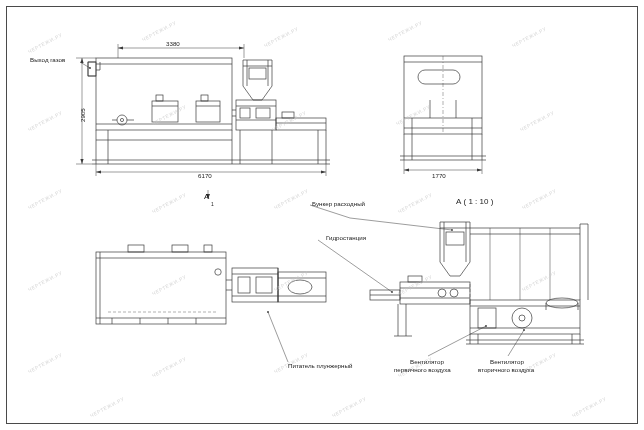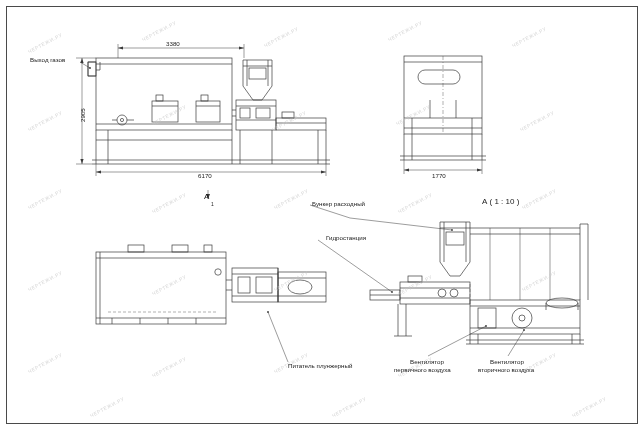--- a/index.html
+++ b/index.html
@@ -287,21 +287,21 @@
 
   <div class="lbl" style="left:30px; top:56px;">Выход газов</div>
 
   <div class="lbl dim" style="left:166px; top:40px;">3380</div>
   <div class="lbl dim" style="left:198px; top:172px;">6170</div>
   <div class="lbl dim vert" style="left:79px; top:122px;">2905</div>
   <div class="lbl dim" style="left:432px; top:172px;">1770</div>
 
   <div class="lbl big" style="left:204px; top:193px;">А</div>
   <div class="lbl" style="left:211px; top:201px; font-size:5px;">1</div>
-  <div class="lbl big" style="left:482px; top:198px;">А ( 1 : 10 )</div>
+  <div class="lbl big" style="left:456px; top:198px;">А ( 1 : 10 )</div>
 
   <div class="lbl" style="left:312px; top:200px;">Бункер расходный</div>
   <div class="lbl" style="left:326px; top:234px;">Гидростанция</div>
   <div class="lbl" style="left:288px; top:362px;">Питатель плунжерный</div>
 
   <div class="lbl" style="left:410px; top:358px;">Вентилятор</div>
   <div class="lbl" style="left:394px; top:366px;">первичного воздуха</div>
 
   <div class="lbl" style="left:490px; top:358px;">Вентилятор</div>
   <div class="lbl" style="left:478px; top:366px;">вторичного воздуха</div>

